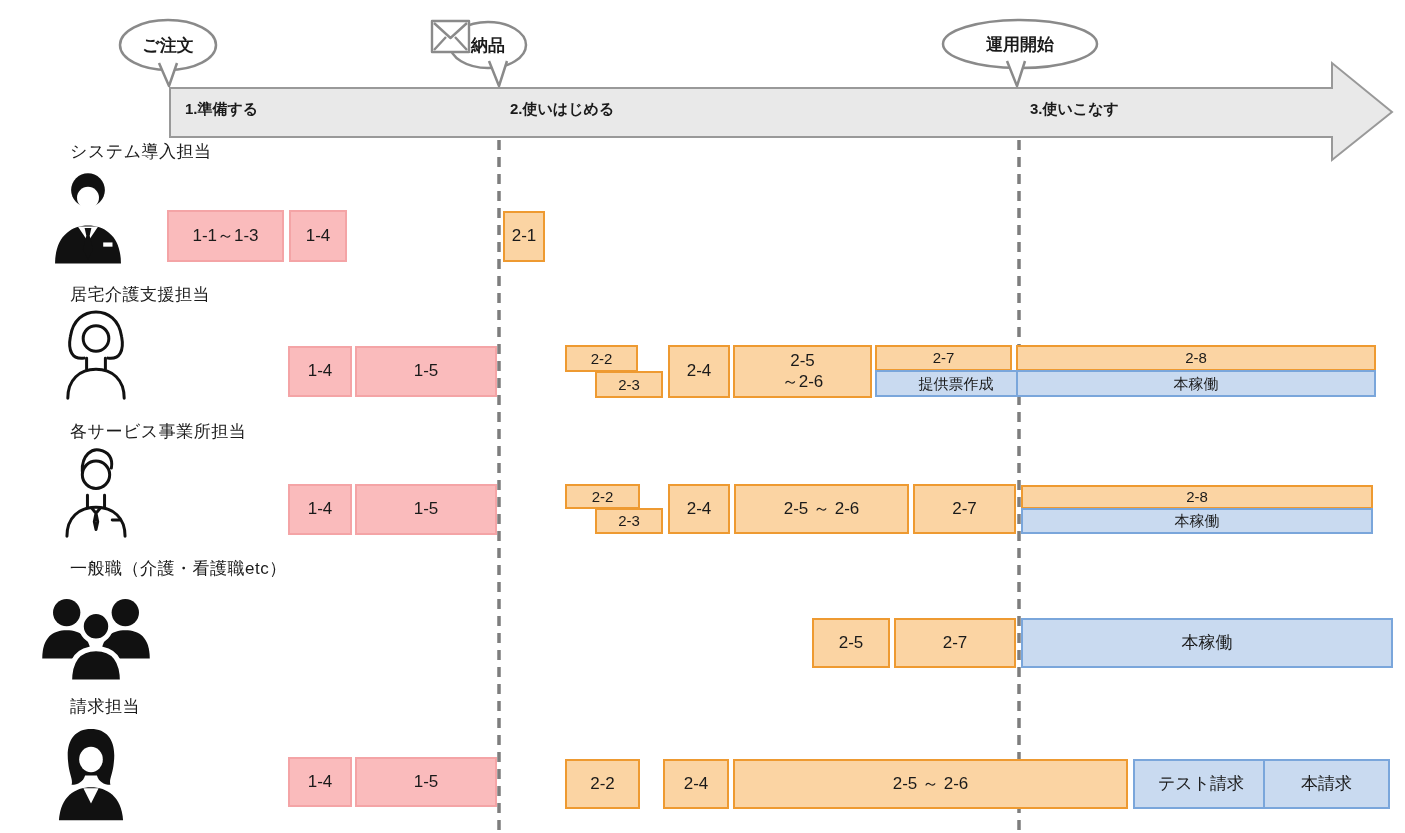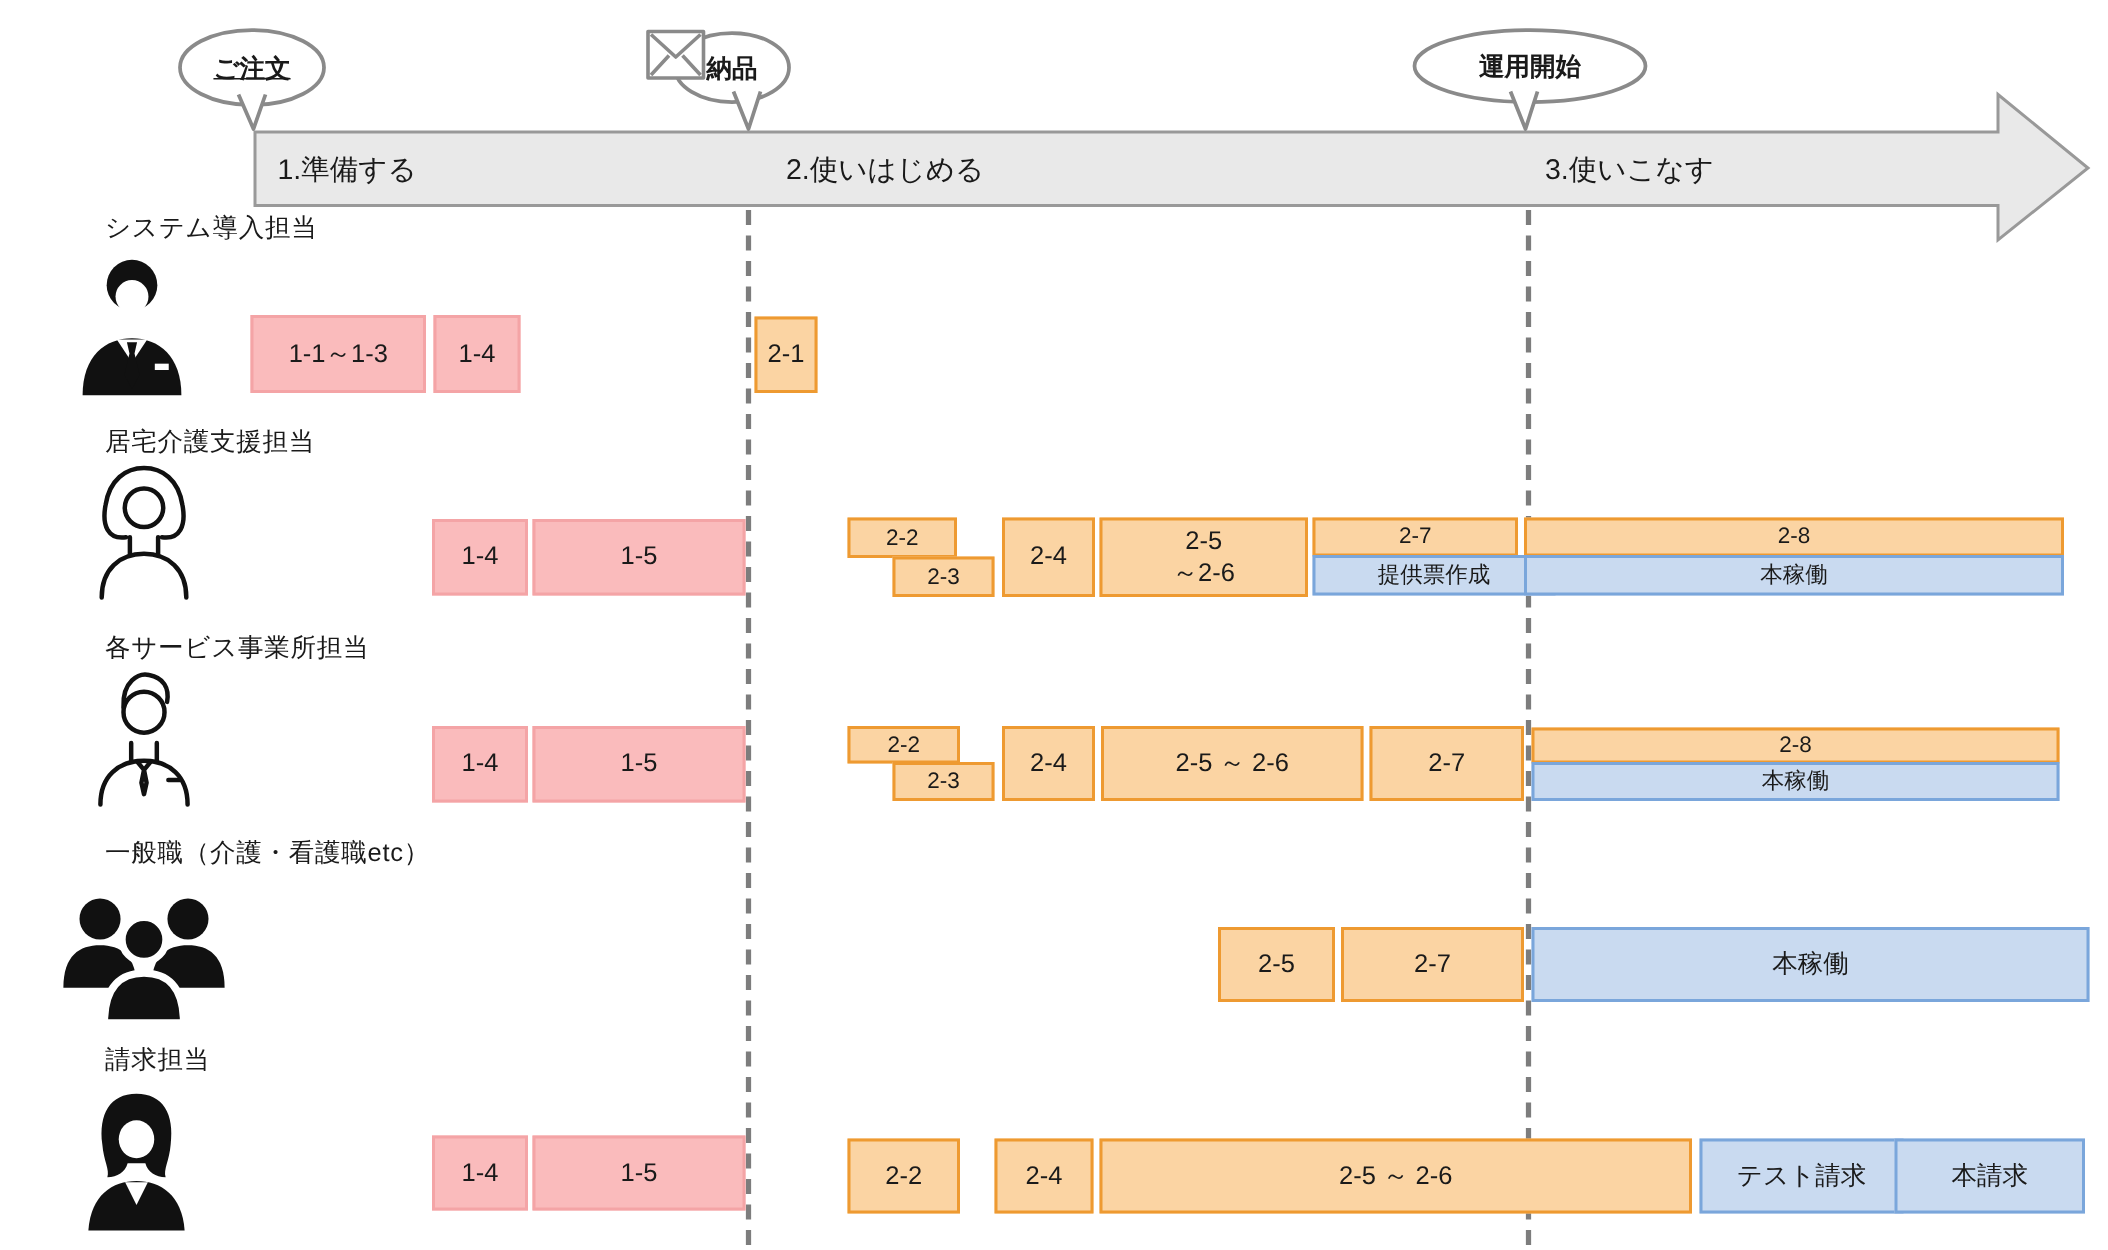--- a/index.html
+++ b/index.html
@@ -2,21 +2,21 @@
 <html lang="ja"><head>
 <meta charset="utf-8">
 <title>Timeline Diagram</title>
 <style>
   html,body{margin:0;padding:0;background:#fff;}
   #stage{
     position:relative;width:1405px;height:833px;background:#fff;overflow:hidden;
     font-family:"Liberation Sans","DejaVu Sans",sans-serif;color:#1a1a1a;
   }
   #bg{position:absolute;left:0;top:0;z-index:0;pointer-events:none;}
-  .phase-label{position:absolute;top:100px;font-size:19px;font-weight:normal;z-index:2;white-space:nowrap;}
+  .phase-label{position:absolute;top:100px;font-size:15px;font-weight:bold;z-index:2;white-space:nowrap;}
   .milestone-label{position:absolute;z-index:2;text-align:center;font-size:17px;font-weight:bold;white-space:nowrap;}
   .row-label{position:absolute;font-size:17px;z-index:2;white-space:nowrap;letter-spacing:.5px;margin-left:40px;}
   .role-icon{position:absolute;z-index:2;}
   .role-icon svg{width:100%;height:100%;display:block;}
   .bar{
     position:absolute;box-sizing:border-box;z-index:1;
     display:flex;flex-direction:column;align-items:center;justify-content:center;
     font-size:17px;text-align:center;line-height:1.2;white-space:nowrap;
   }
   .bar.small{font-size:15px;}
@@ -41,25 +41,25 @@
       <g transform="translate(432,21)" fill="#fff" stroke="#8A8A8A" stroke-width="2.4" stroke-linejoin="round">
         <rect x="0" y="0" width="37" height="31"></rect>
         <path d="M2,2 L18.5,17 L35,2" fill="none"></path>
         <path d="M2,29 L14,16 M35,29 L23,16" fill="none"></path>
       </g>
       <ellipse cx="1020" cy="44" rx="77" ry="24" fill="#fff" stroke="#8A8A8A" stroke-width="2.5"></ellipse>
       <polygon points="1007,61 1017,86 1025,61" fill="#fff"></polygon>
       <path d="M1007,61 L1017,86 L1025,61" fill="none" stroke="#8A8A8A" stroke-width="2.5" stroke-linejoin="round"></path>
     </svg>
   <div id="overlay">
-      <div class="milestone-label" style="left: 120px; top: 34px; width: 96px; text-decoration: underline;">ご注文</div>
+      <div class="milestone-label" style="left: 120px; top: 34px; width: 96px;">ご注文</div>
       <div class="milestone-label" style="left: 450px; top: 34px; width: 76px;">納品</div>
       <div class="milestone-label" style="left: 943px; top: 33px; width: 154px;">運用開始</div>
       <div class="phase-label" style="left: 185px;">1.準備する</div>
-      <div class="phase-label" style="left: 510px; margin-left: 14px;">2.使いはじめる</div>
+      <div class="phase-label" style="left: 510px;">2.使いはじめる</div>
       <div class="phase-label" style="left: 1030px;">3.使いこなす</div>
       <div class="row-label" style="left: 30px; top: 140px;">システム導入担当</div>
       <div class="role-icon" style="left: 50px; top: 166px; width: 76px; height: 98px;">
         <svg viewBox="0 0 90 115">
      <circle cx="45" cy="28" r="20" fill="#111"></circle>
      <ellipse cx="45" cy="37" rx="13" ry="13" fill="#fff"></ellipse>
      <path d="M6,115 C6,84 24,70 45,70 C66,70 84,84 84,115 Z" fill="#111"></path>
      <path d="M33,71 L45,89 L57,71 Z" fill="#fff"></path>
      <path d="M41,73 L49,73 L47,82 L51,99 L45,110 L39,99 L43,82 Z" fill="#111"></path>
      <rect x="63" y="90" width="11" height="5" fill="#fff"></rect>

